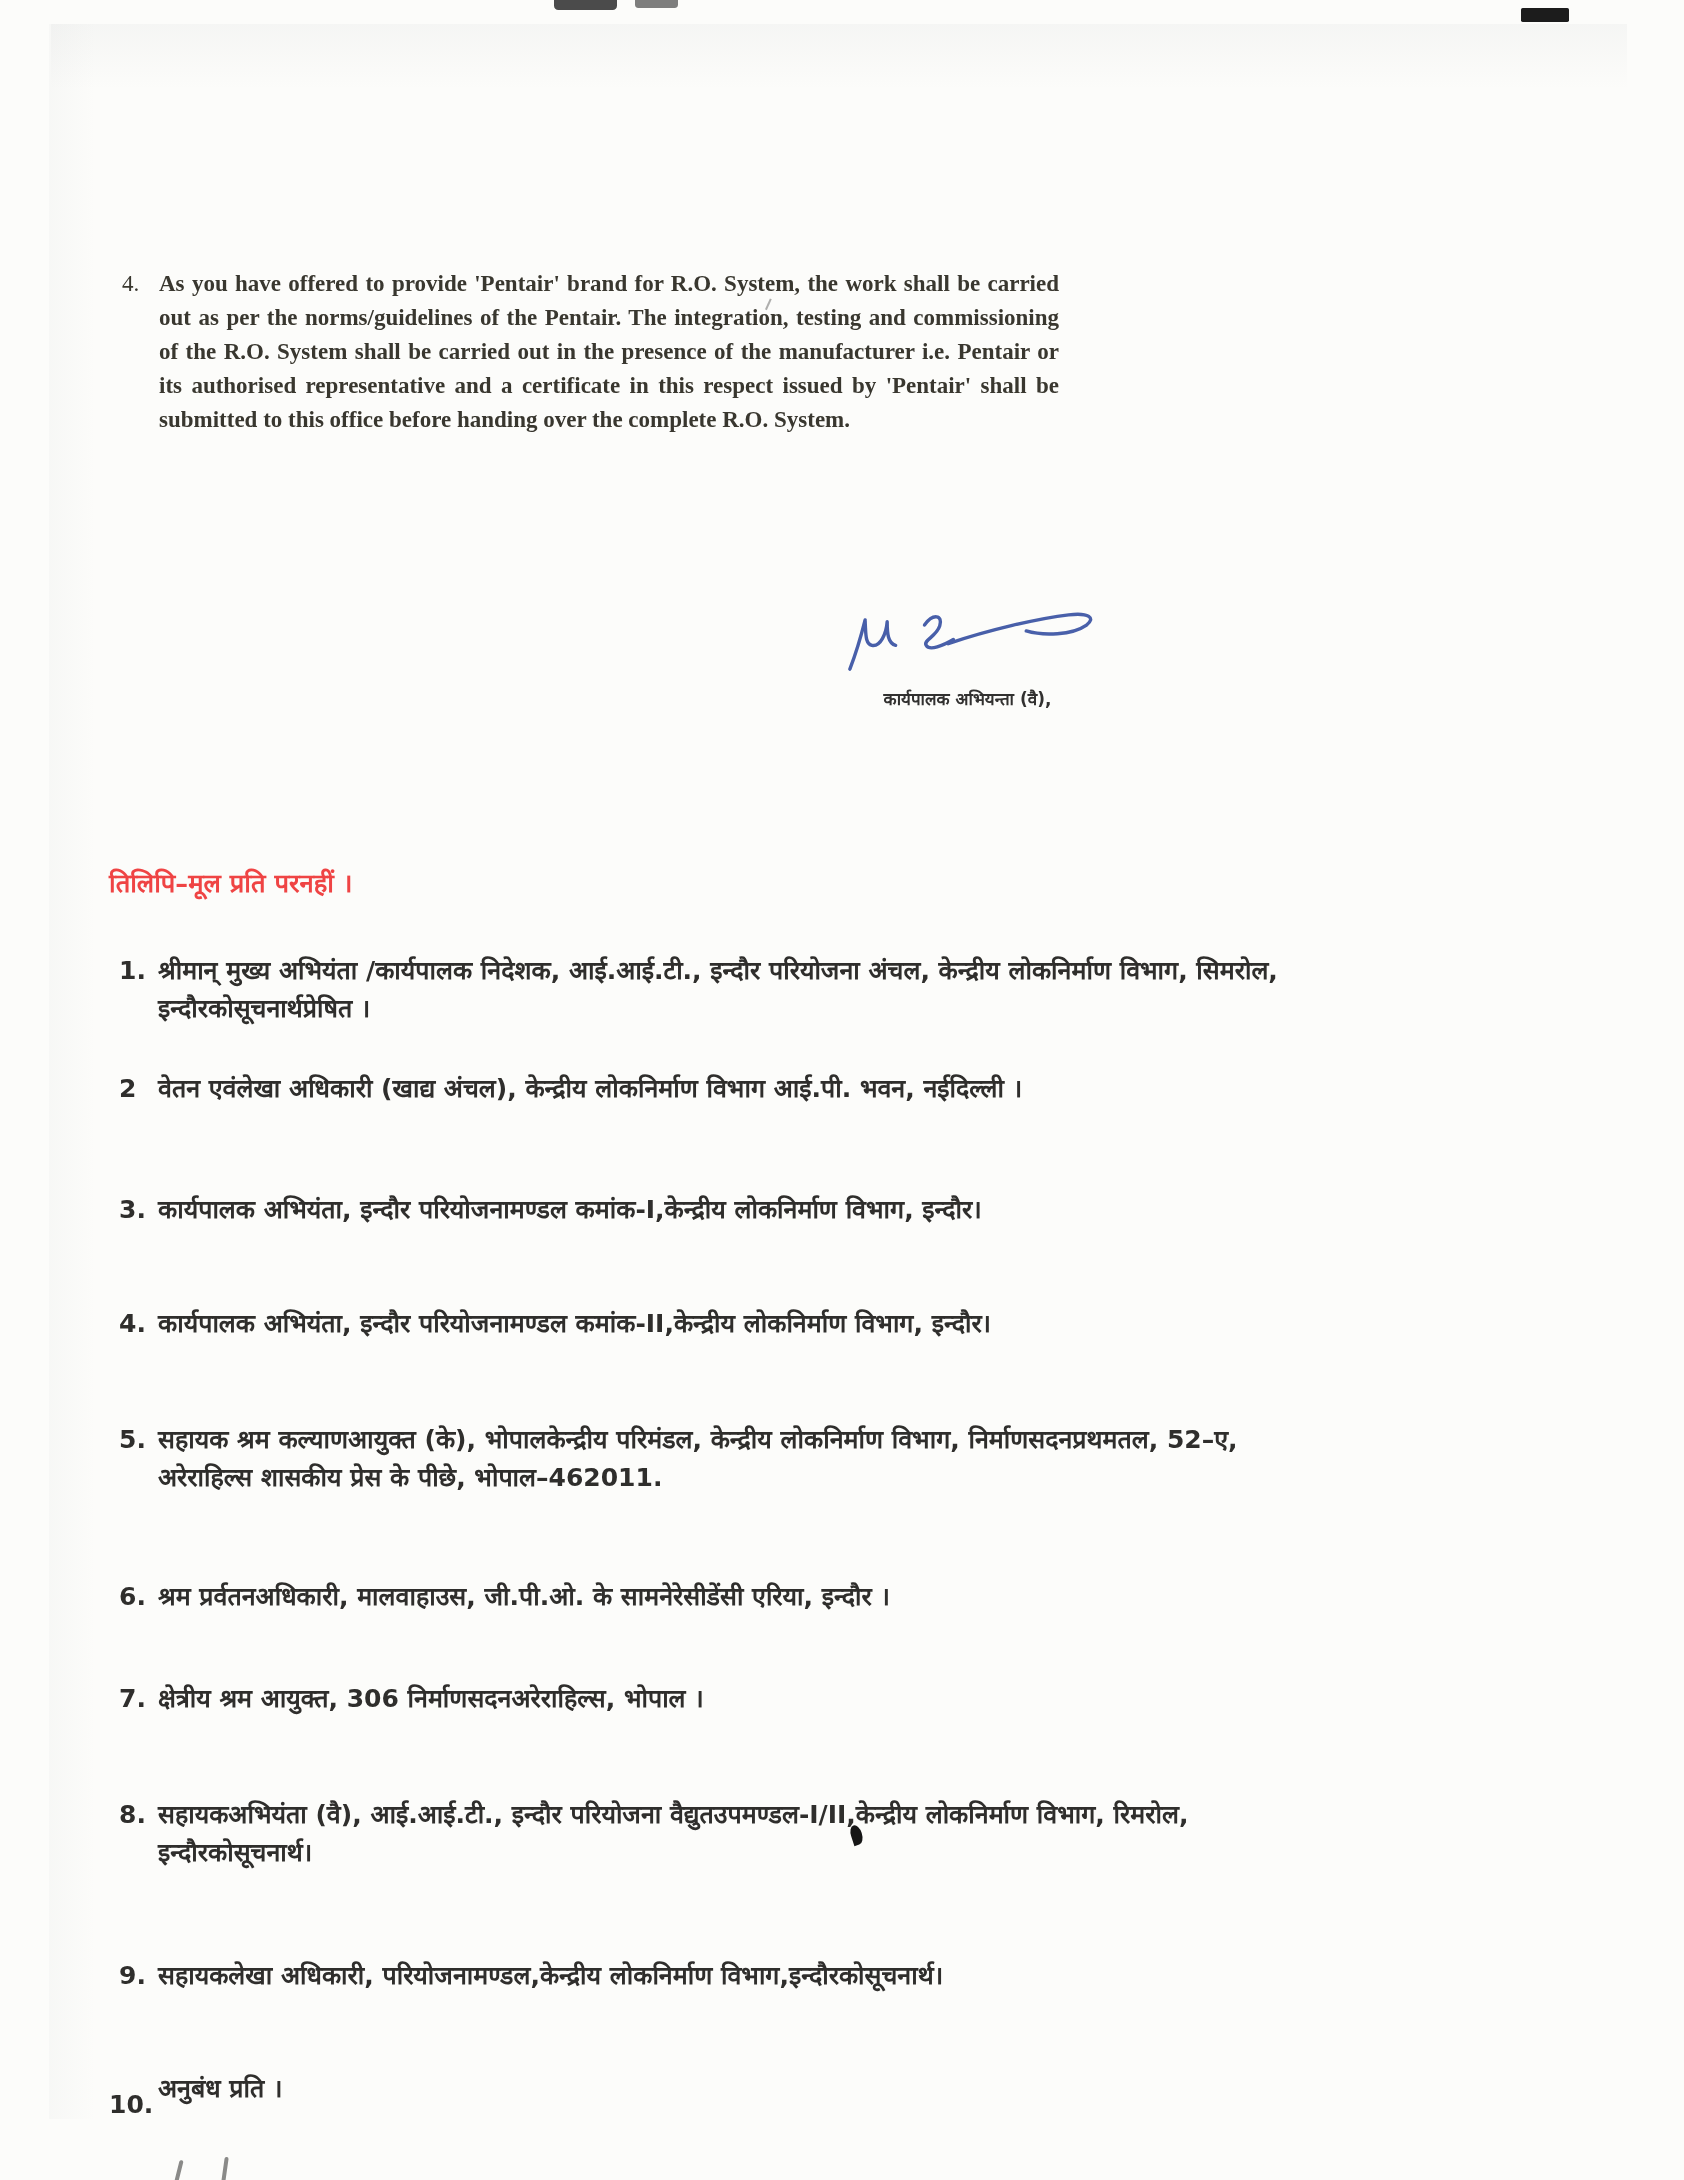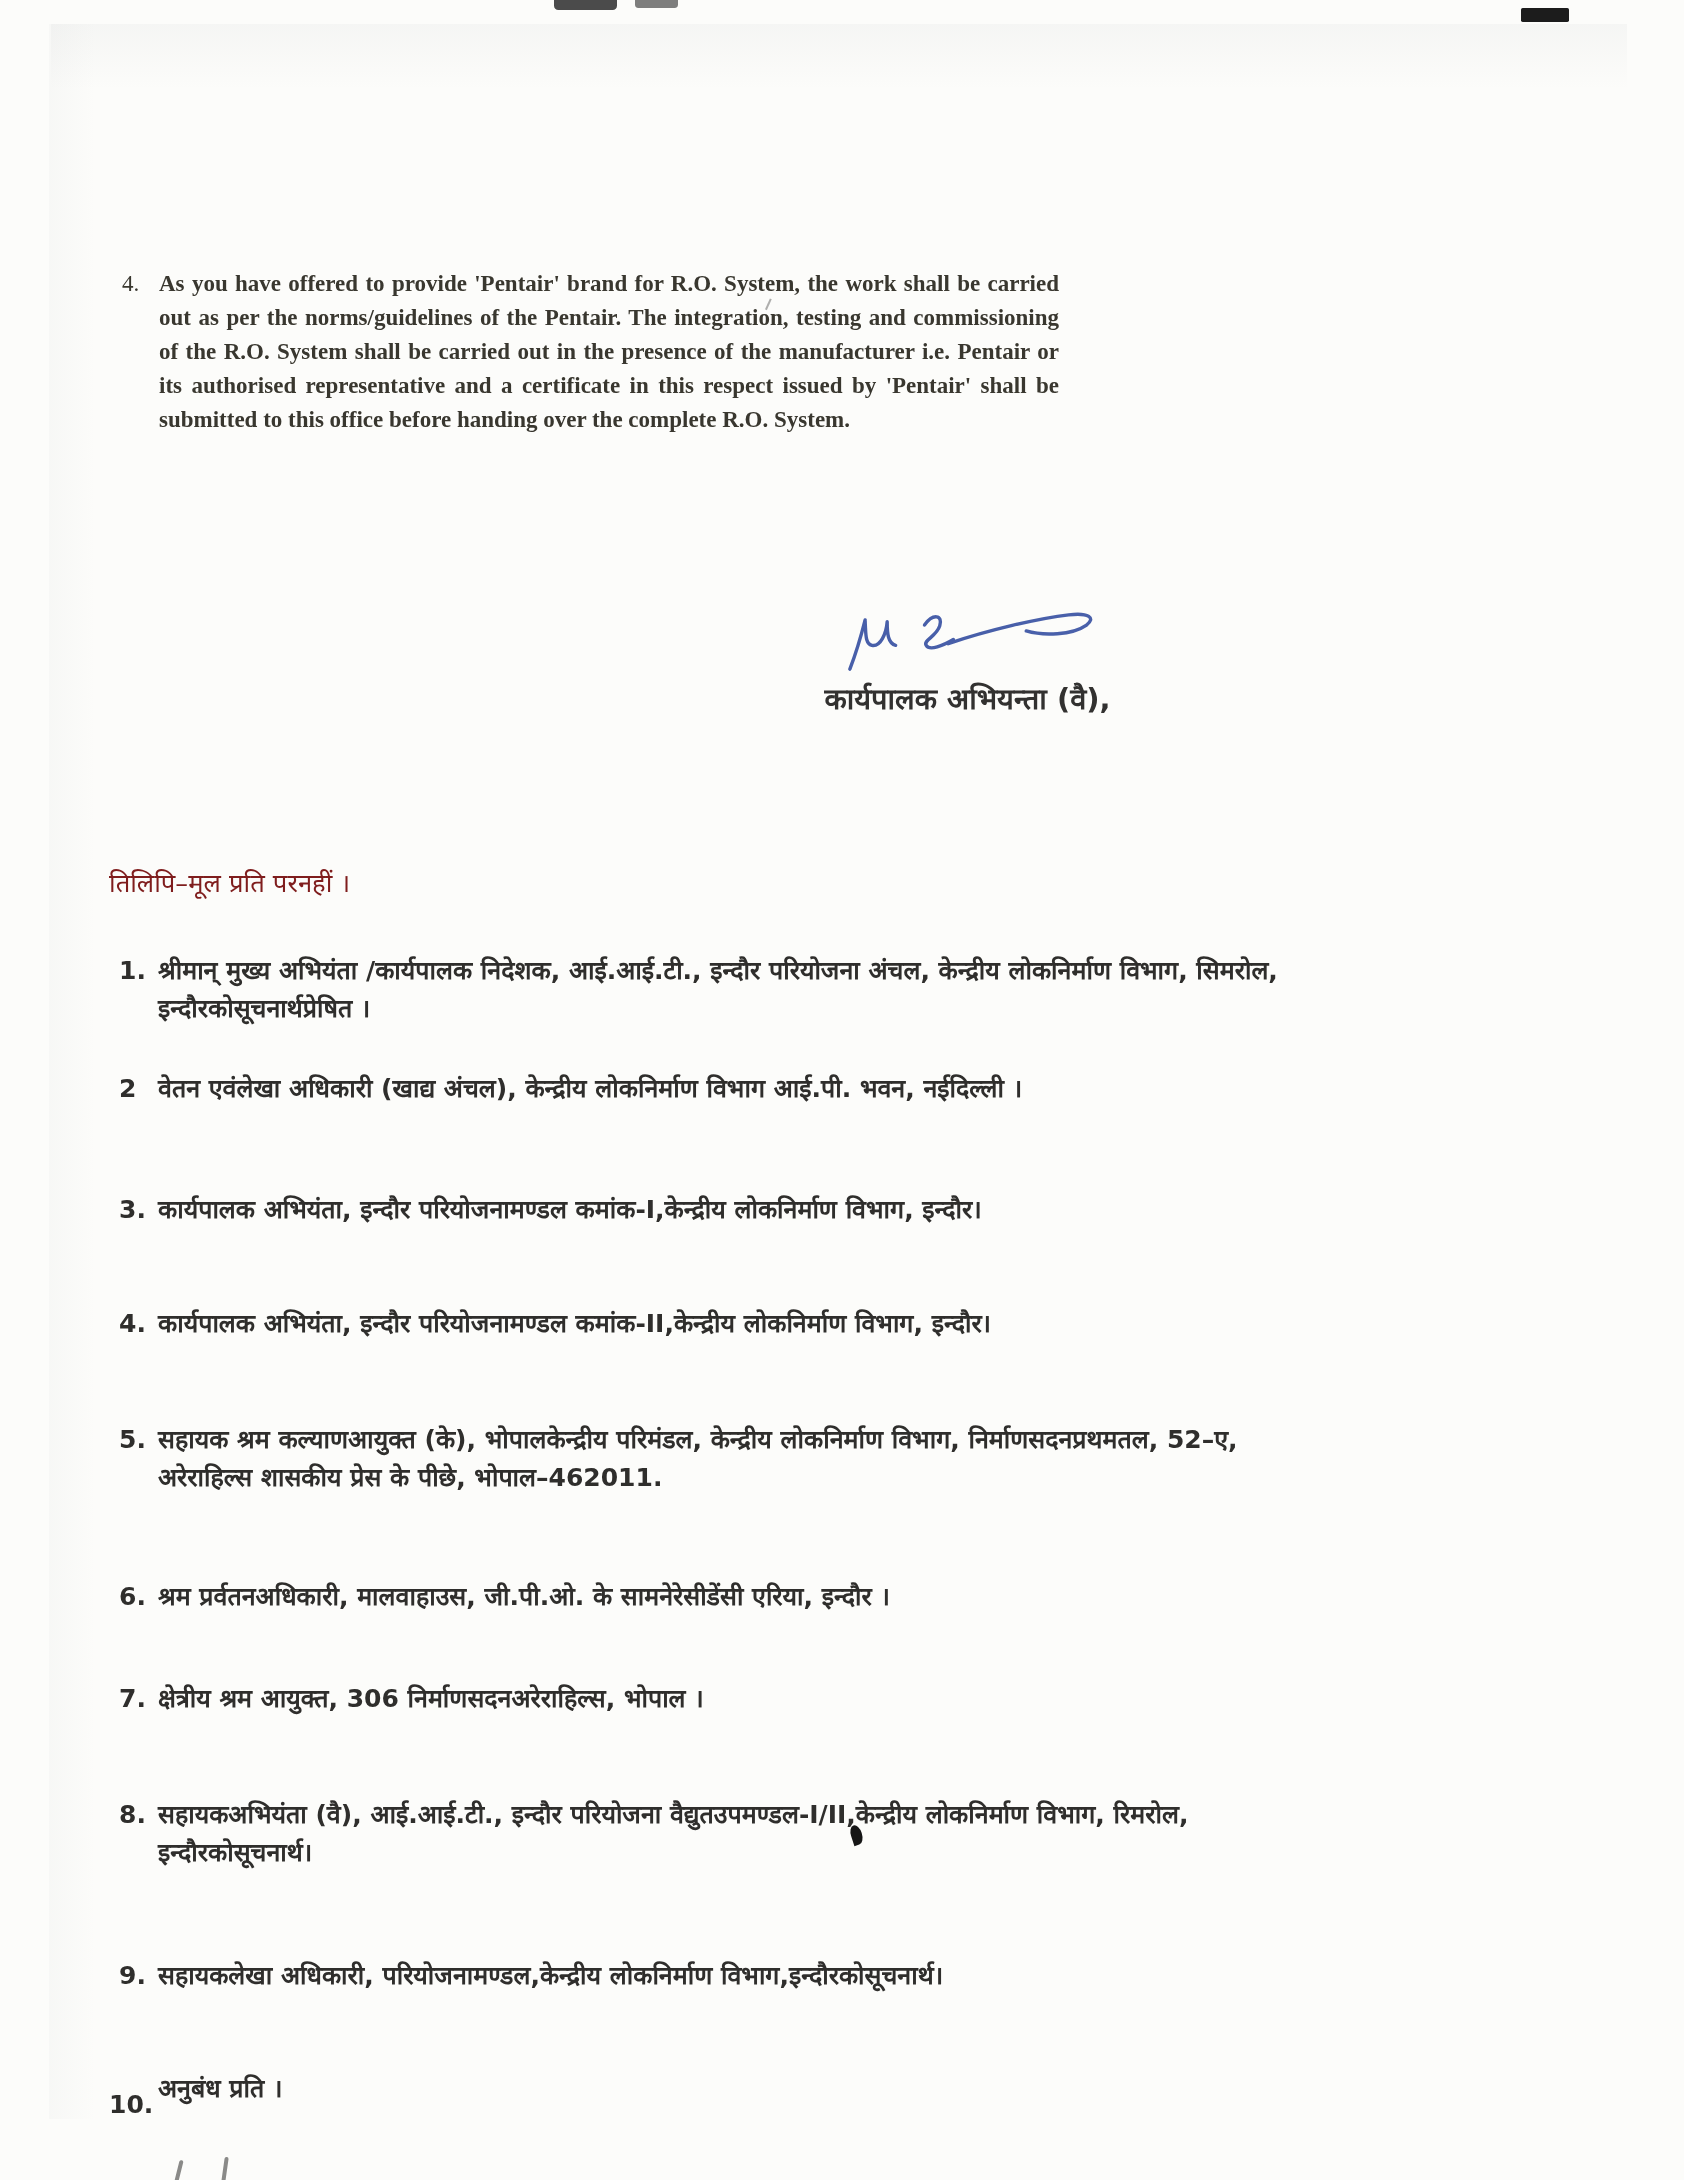--- a/index.html
+++ b/index.html
@@ -60,26 +60,26 @@
   }
   .para4 .pnum{flex:none;width:37px;}
   .para4 .ptext{flex:1;text-align:justify;font-weight:bold;}
   
   .sig-svg{
     position:absolute;left:839px;top:586px;width:266px;height:95px;
   }
   .sig-block{
     position:absolute;left:716px;top:681px;width:503px;
     text-align:center;
-    font-size:29px;line-height:37px;font-weight:600;color:#323130;
+    font-size:17px;line-height:37px;font-weight:600;color:#323130;
   }
   
   .copy-line{
     position:absolute;left:109px;top:865px;
-    font-size:25.6px;font-weight:400;color:#7f1d1d;
+    font-size:25.6px;font-weight:700;color:#ef4444;
   }
   
   .recipient{
     position:absolute;left:119px;width:1188px;
     display:flex;align-items:flex-start;
     font-size:25px;line-height:38px;font-weight:600;color:#2f2e2c;
   }
   .recipient .num{flex:none;width:39px;}
   .recipient .rtext{flex:1;}
   .item-1{top:952px;}

